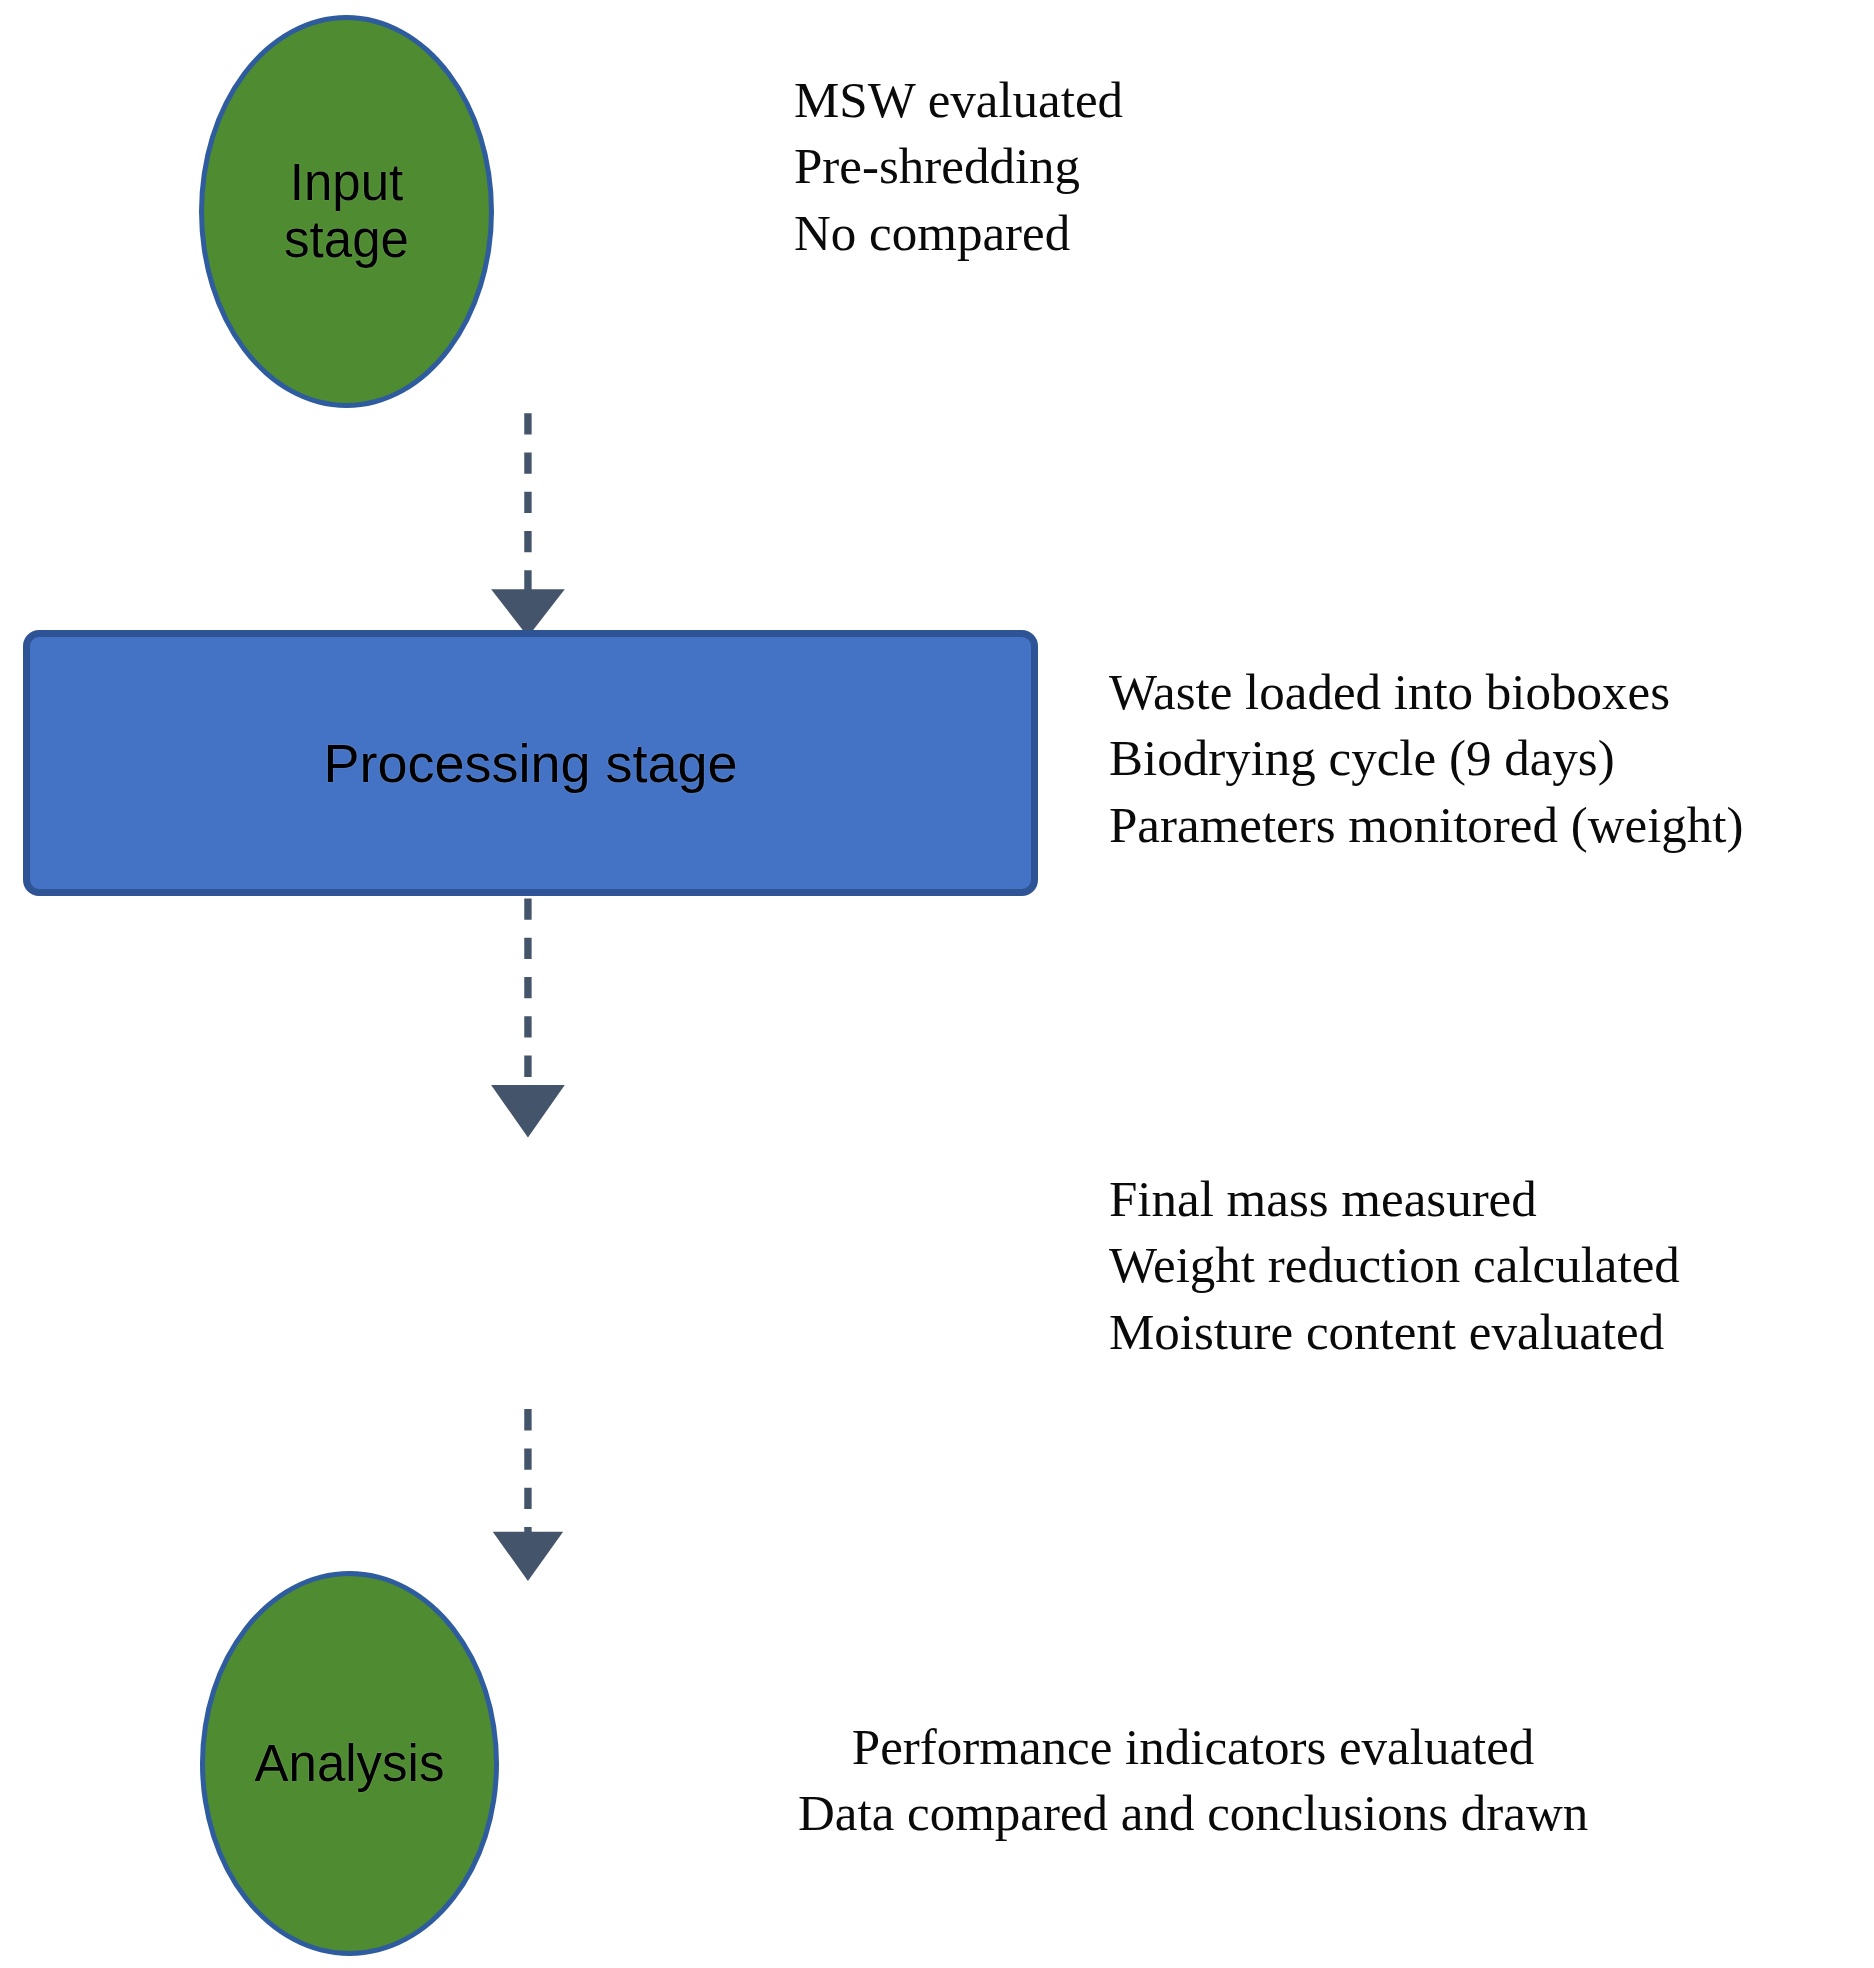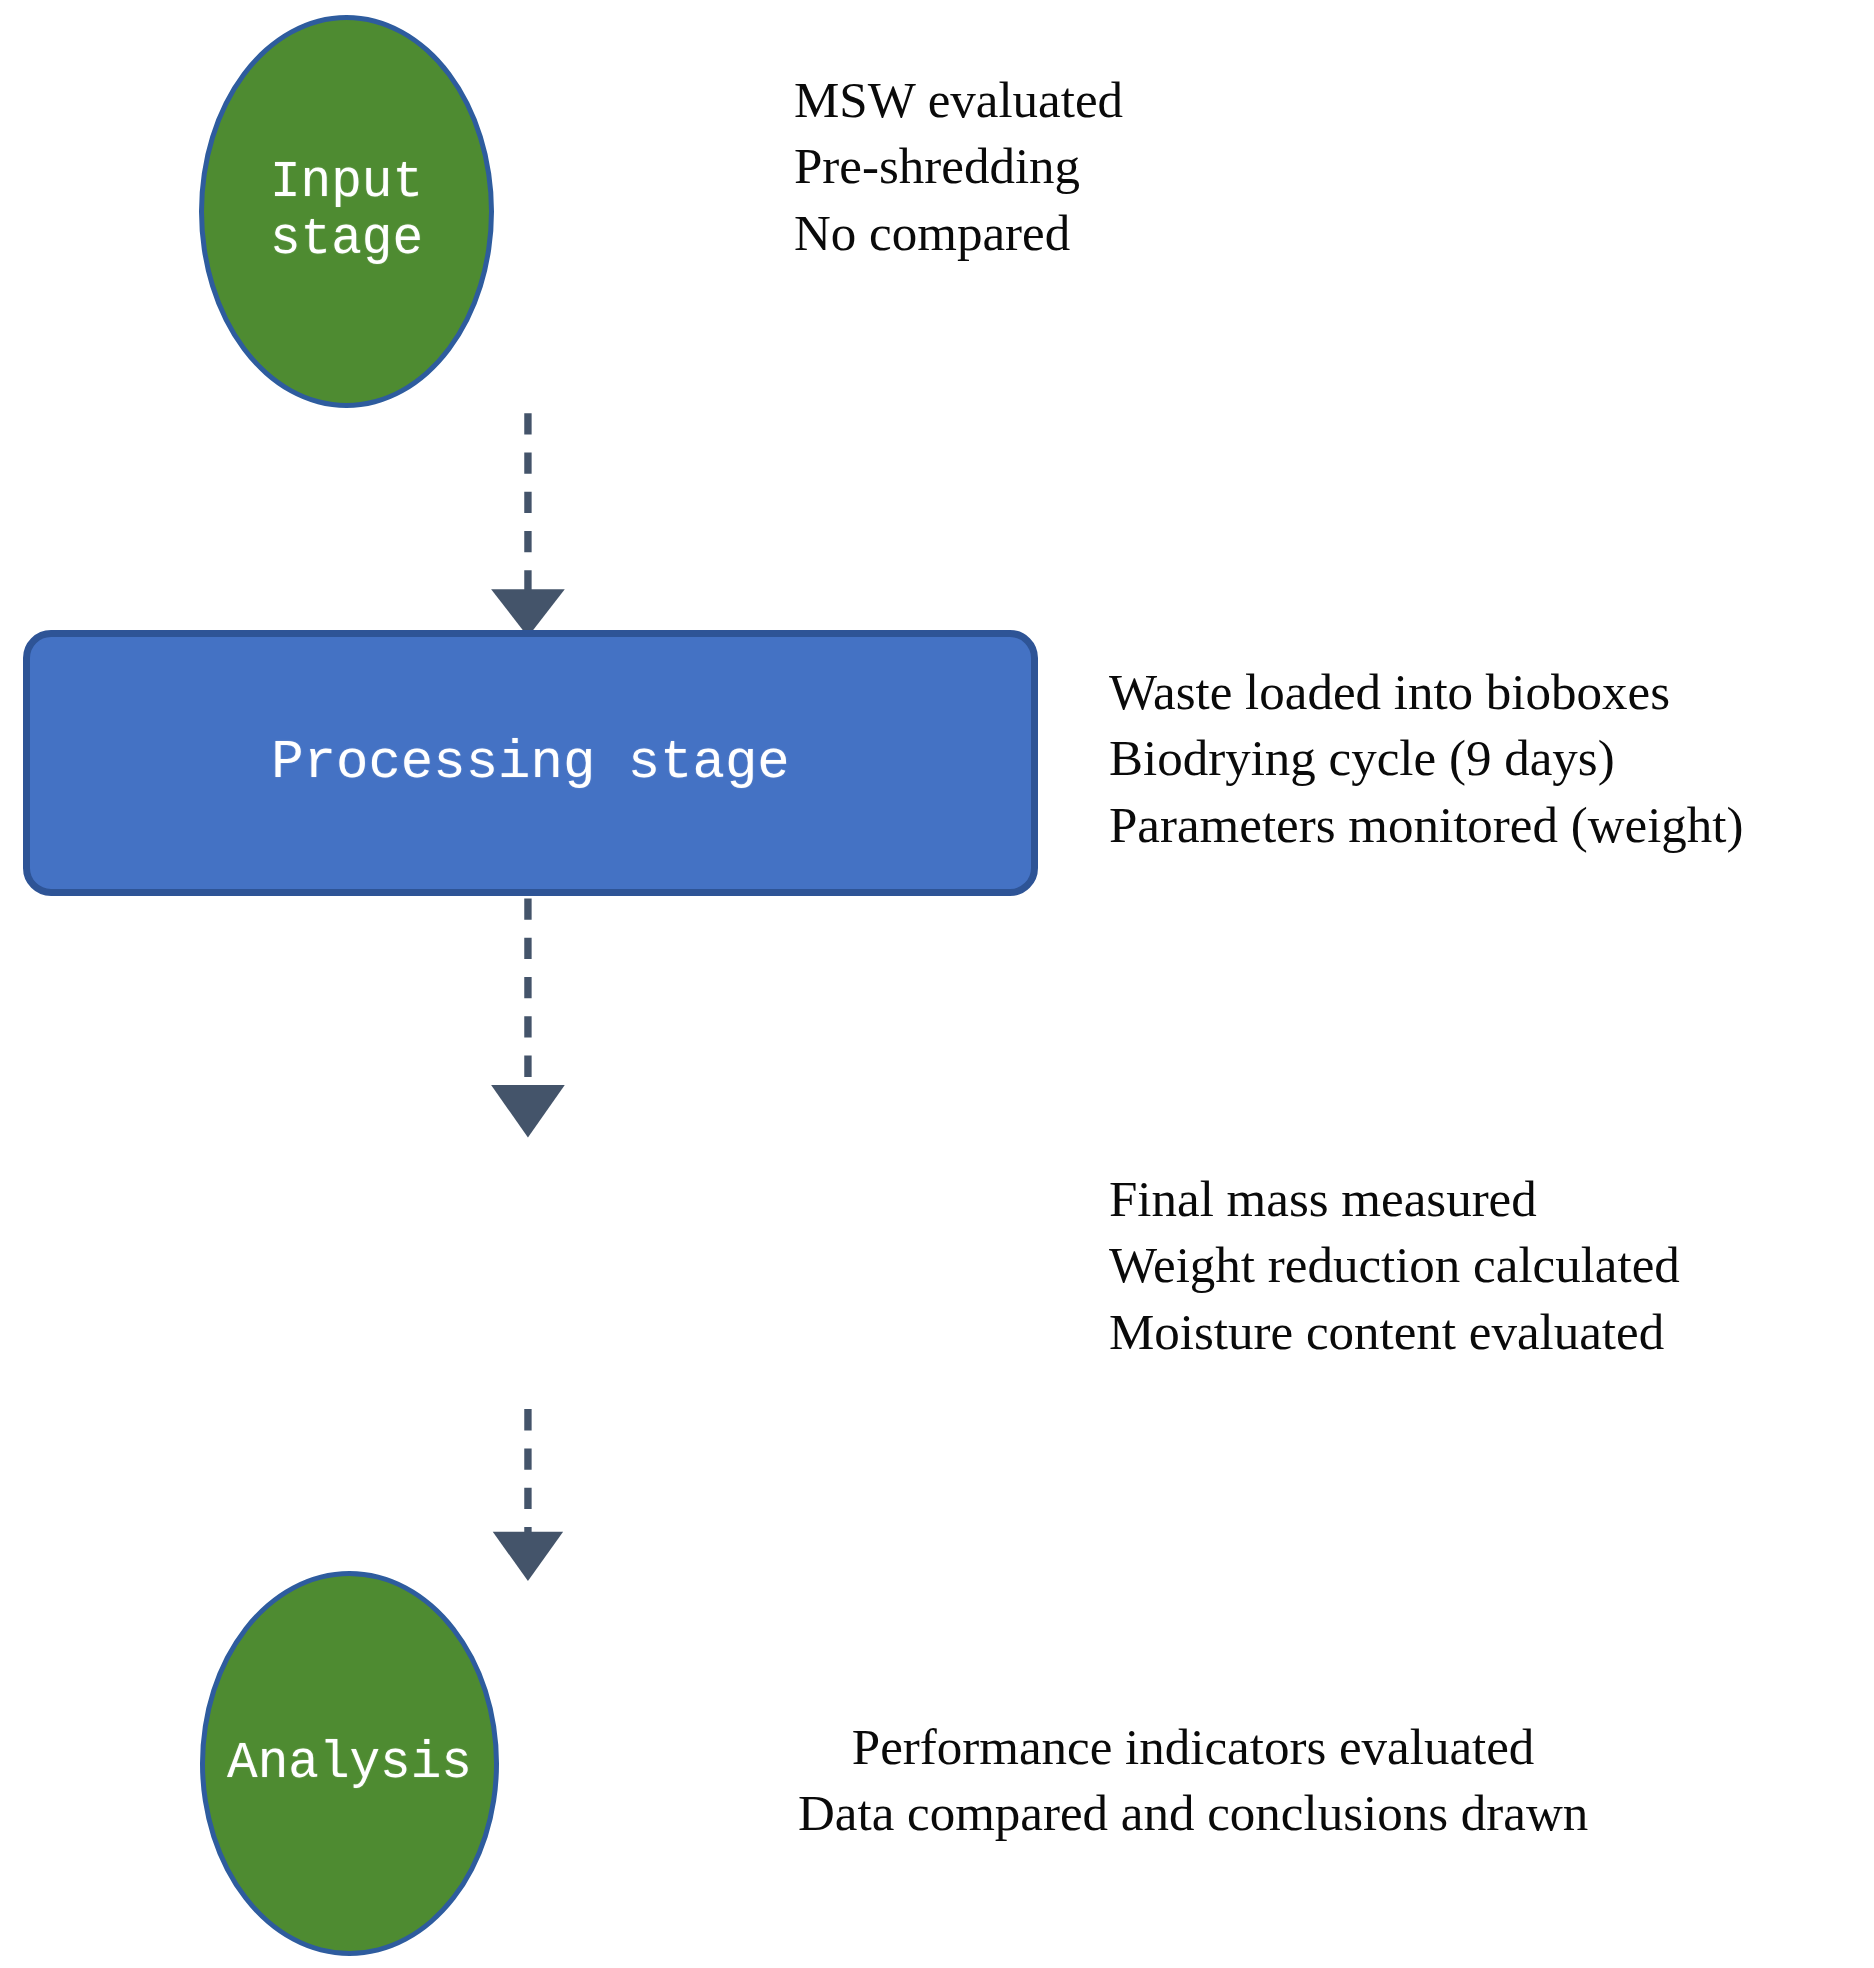--- a/index.html
+++ b/index.html
@@ -21,33 +21,33 @@
   
   .node {
     position: absolute;
     display: flex;
     align-items: center;
     justify-content: center;
     box-sizing: border-box;
     text-align: center;
   }
   .node-label {
-    color: #ffffff;
-    font-family: Liberation Mono, monospace;
+    color: #000000;
+    font-family: Liberation Sans, sans-serif;
     line-height: 1.12;
     white-space: pre-line;
     text-shadow: 0 0 1.6px rgba(255,255,255,0.35);
   }
   .ellipse {
     border-radius: 50%;
     background: #4E8B31;
     border: 5.7px solid #2E5C9E;
   }
   .rounded-box {
-    border-radius: 28px;
+    border-radius: 16px;
     background: #4472C4;
     border: 7.4px solid #2E5496;
     justify-content: center;
   }
 
   
   #node-input-stage   { left: 199px;  top: 14.7px;   width: 295px; height: 393px; }
   #node-processing    { left: 23px;   top: 630px;  width: 1015px; height: 266px; }
   #node-output        { left: 23px;   top: 1133px; width: 1015px; height: 274px; }
   #node-analysis      { left: 200px;  top: 1571px; width: 299px; height: 385px; }

